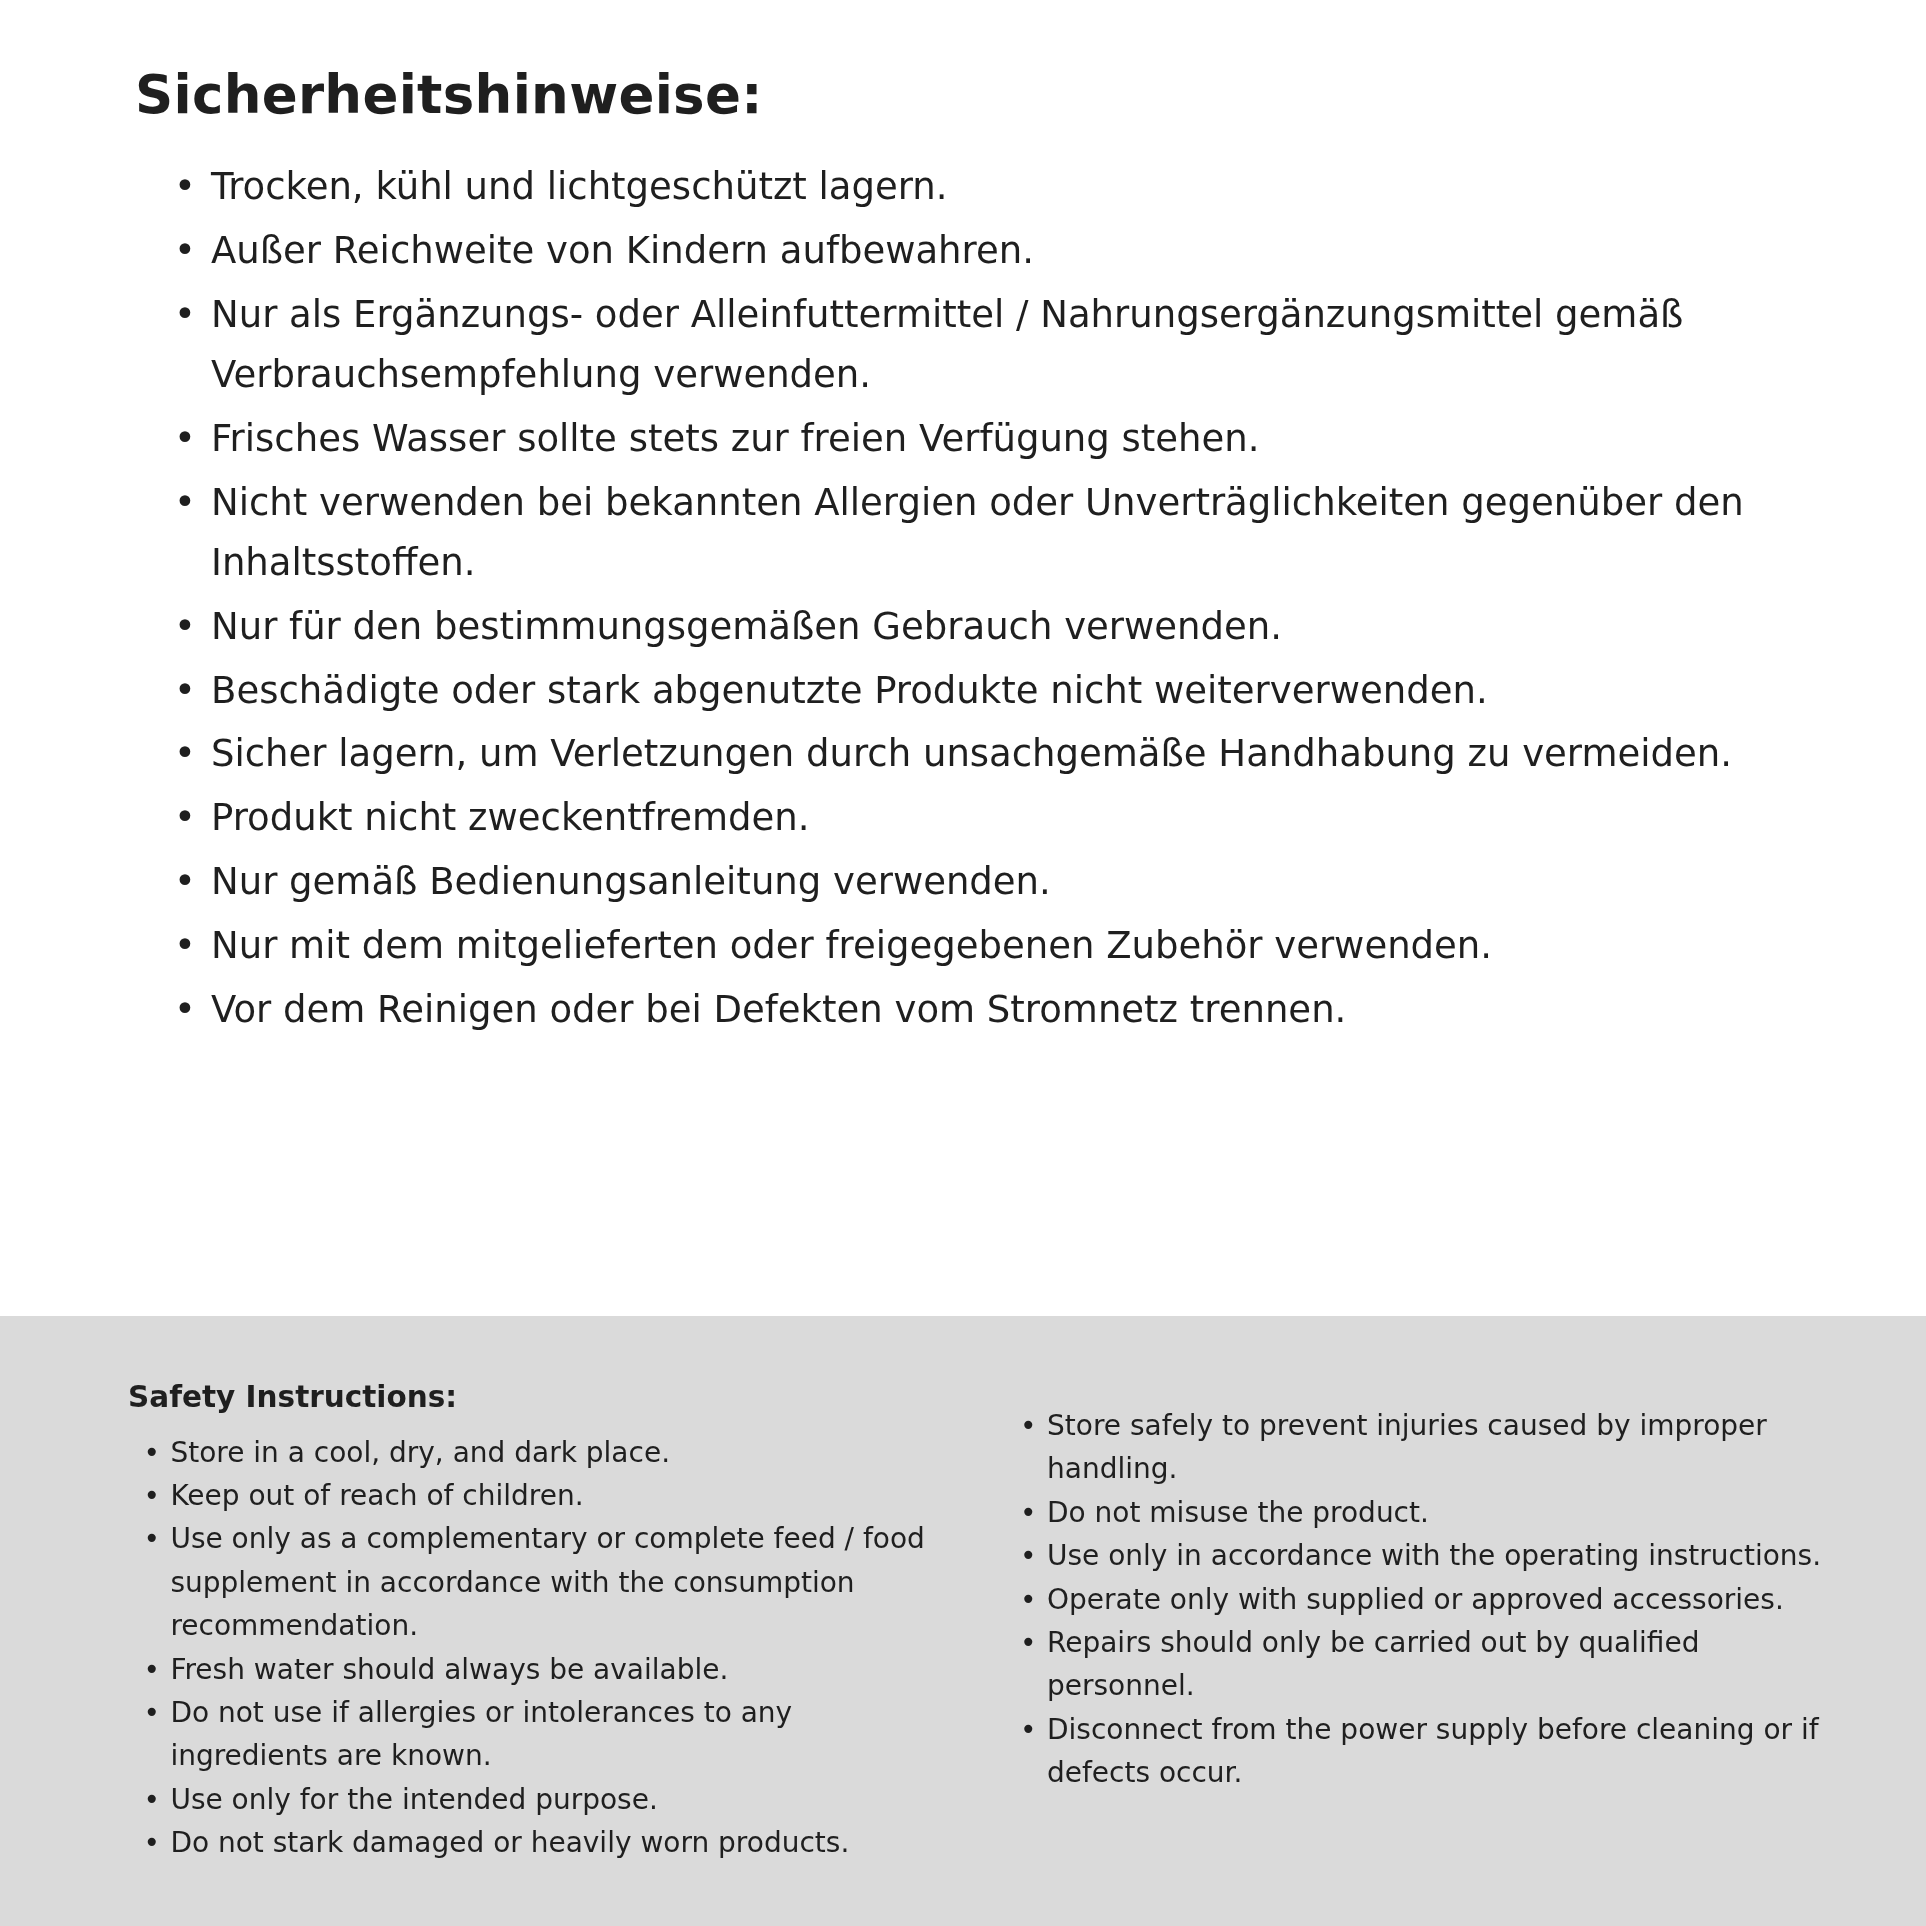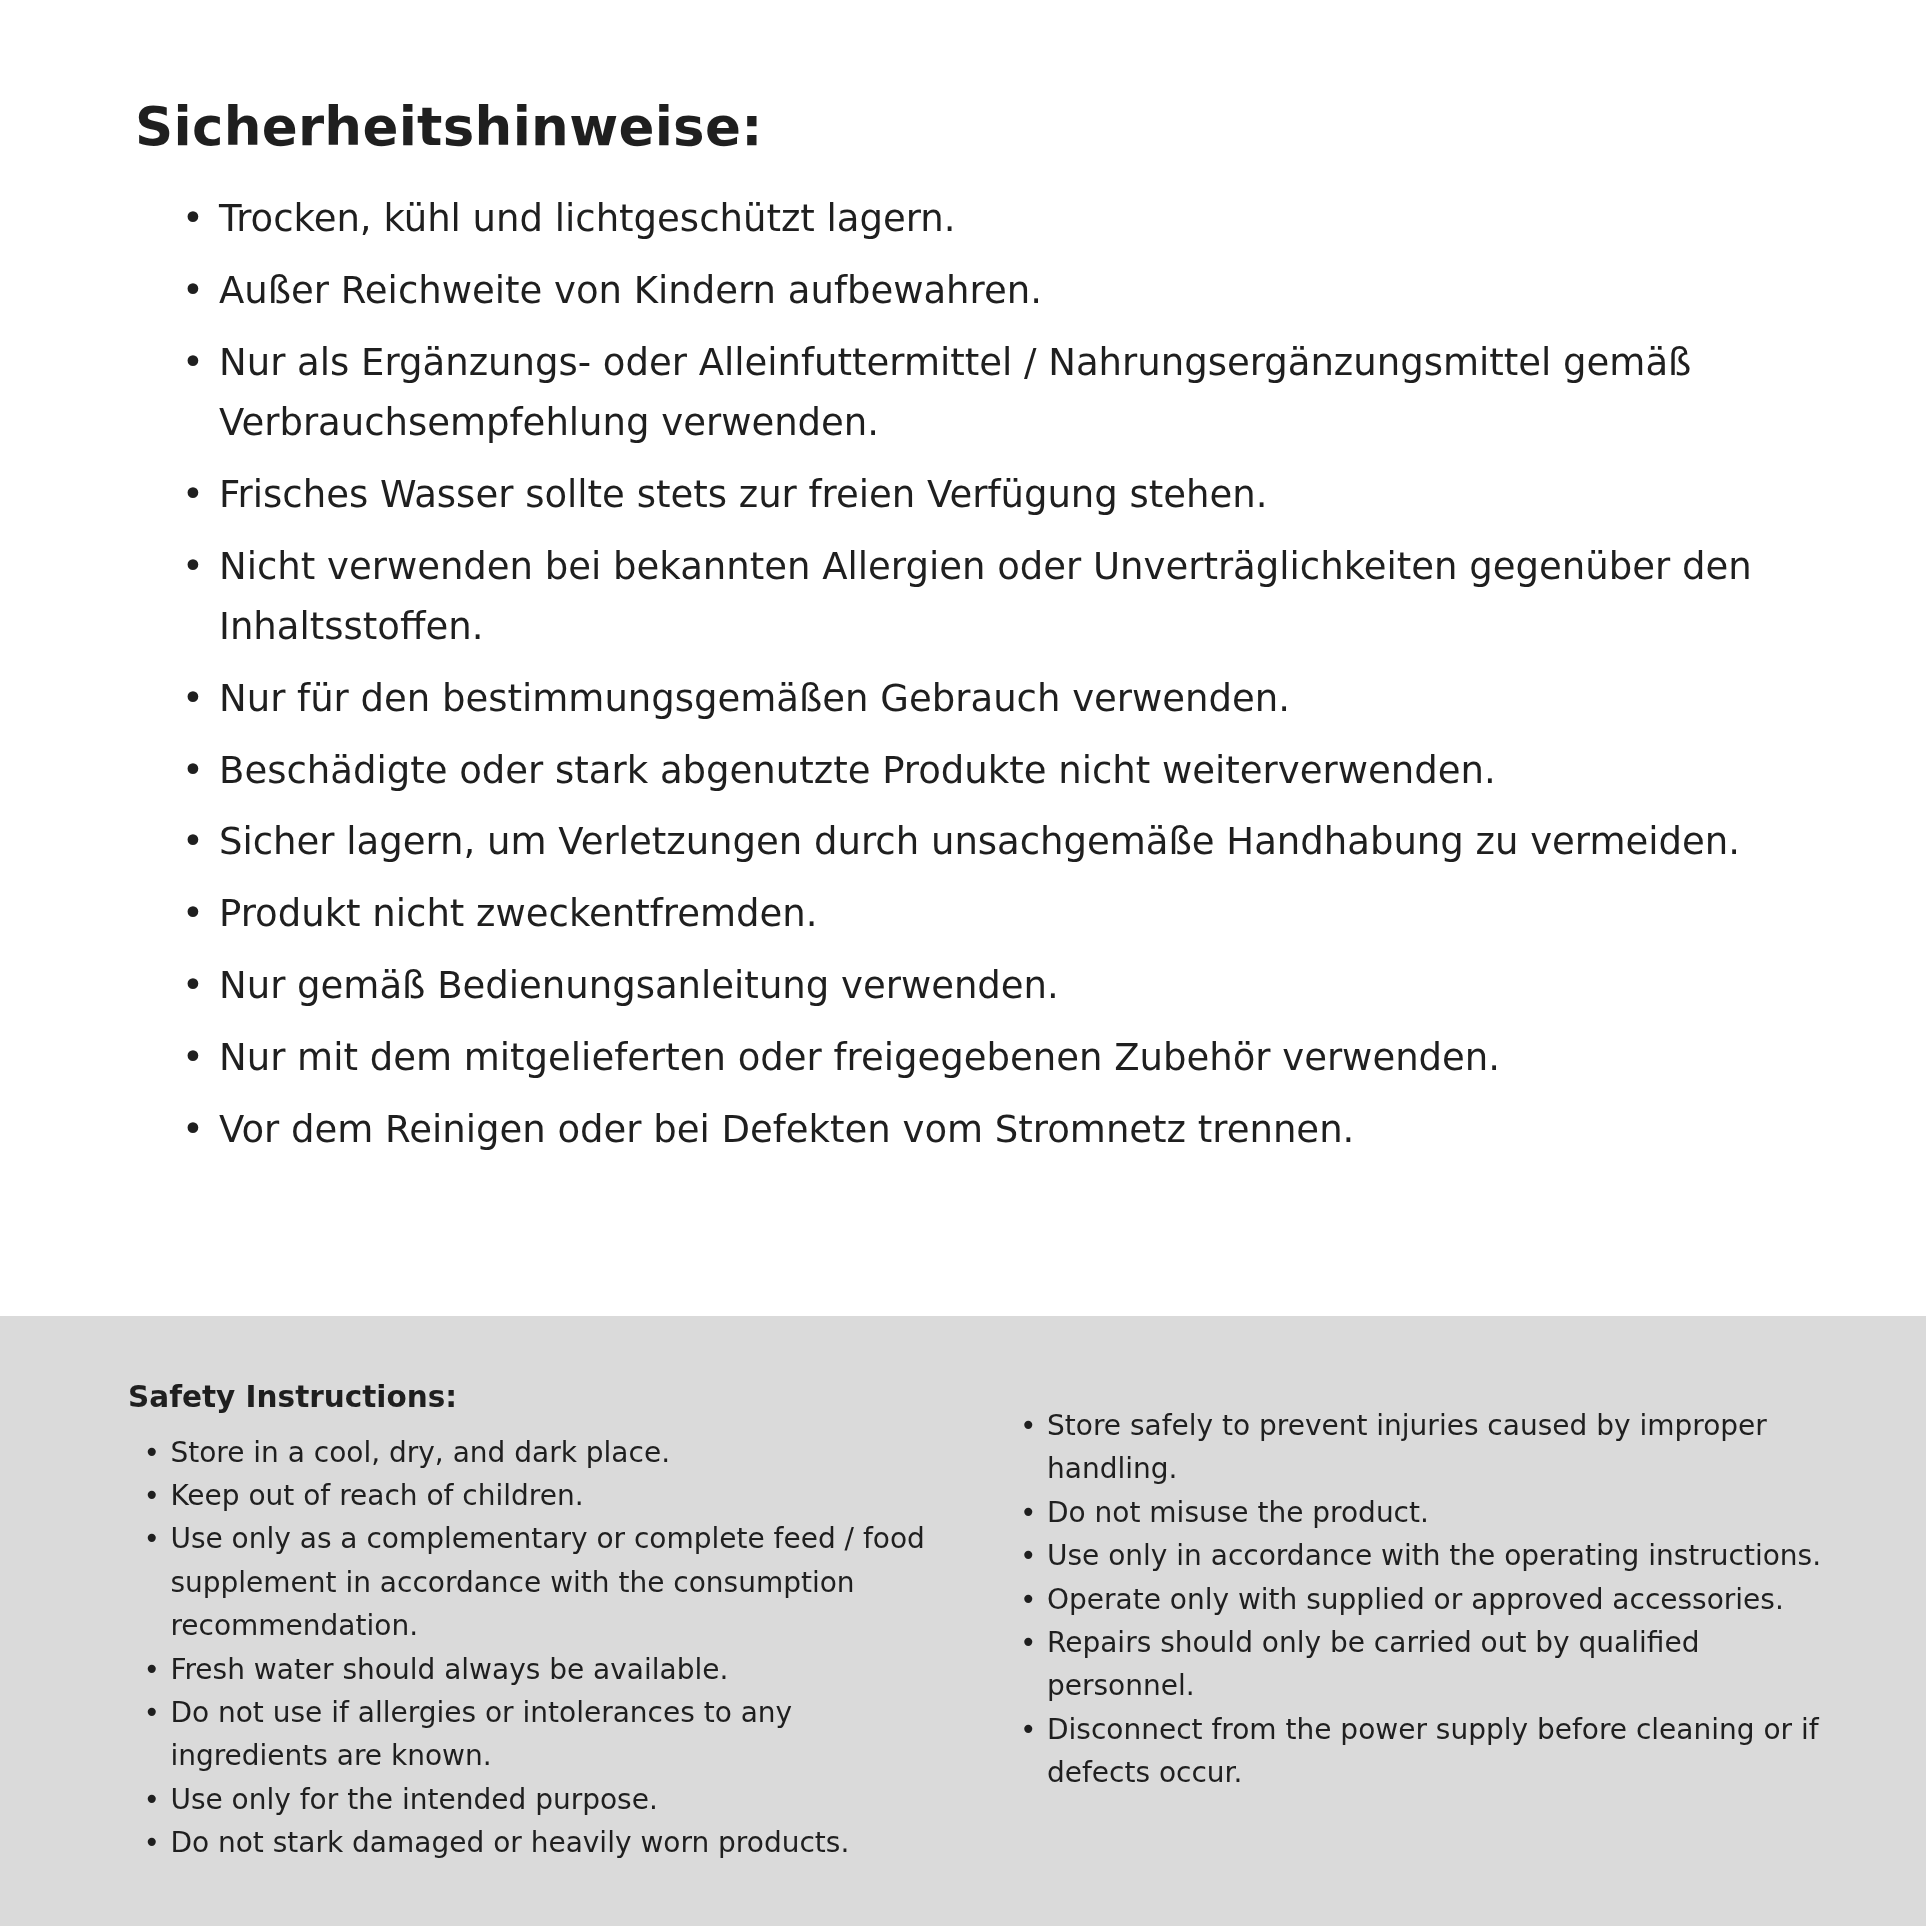--- a/index.html
+++ b/index.html
@@ -13,40 +13,40 @@
     width: 1926px;
     height: 1926px;
     display: flex;
     flex-direction: column;
     box-sizing: border-box;
     background: #ffffff;
   }
   
   .german-section {
     box-sizing: border-box;
-    padding: 96px 103px 0 135px;
+    padding: 64px 103px 0 135px;
     flex: 0 0 auto;
   }
   .german-title {
     font-size: 53px;
     font-weight: 700;
     margin: 0 0 32px 0;
     letter-spacing: 0.3px;
   }
   ul.bullet-list {
     list-style: none;
     margin: 0;
     padding: 0 0 0 35px;
   }
   .german-section ul.bullet-list > li {
     position: relative;
     font-size: 37px;
     line-height: 1.62;
     padding-left: 37px;
-    margin: 12px;
+    margin: 4px;
   }
   .german-section ul.bullet-list > li::before {
     content: "\2022";
     position: absolute;
     left: 0;
     top: 0;
   }
   
   .english-section {
     box-sizing: border-box;

